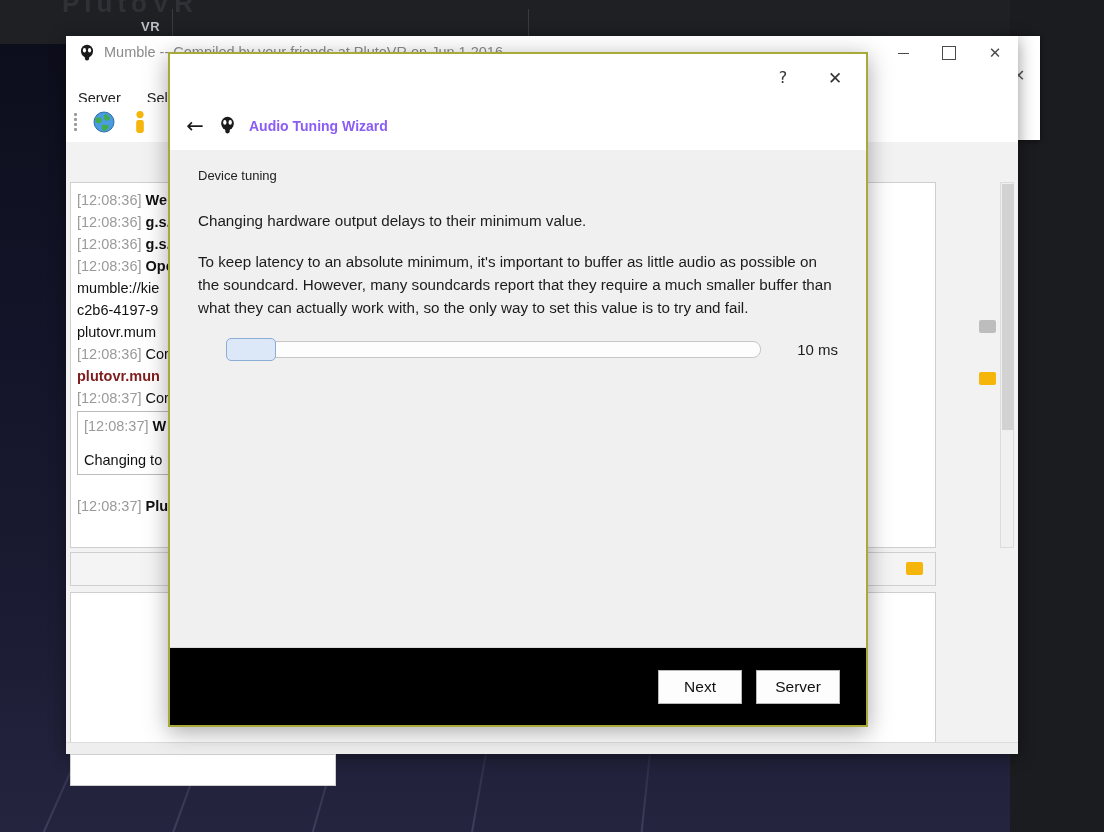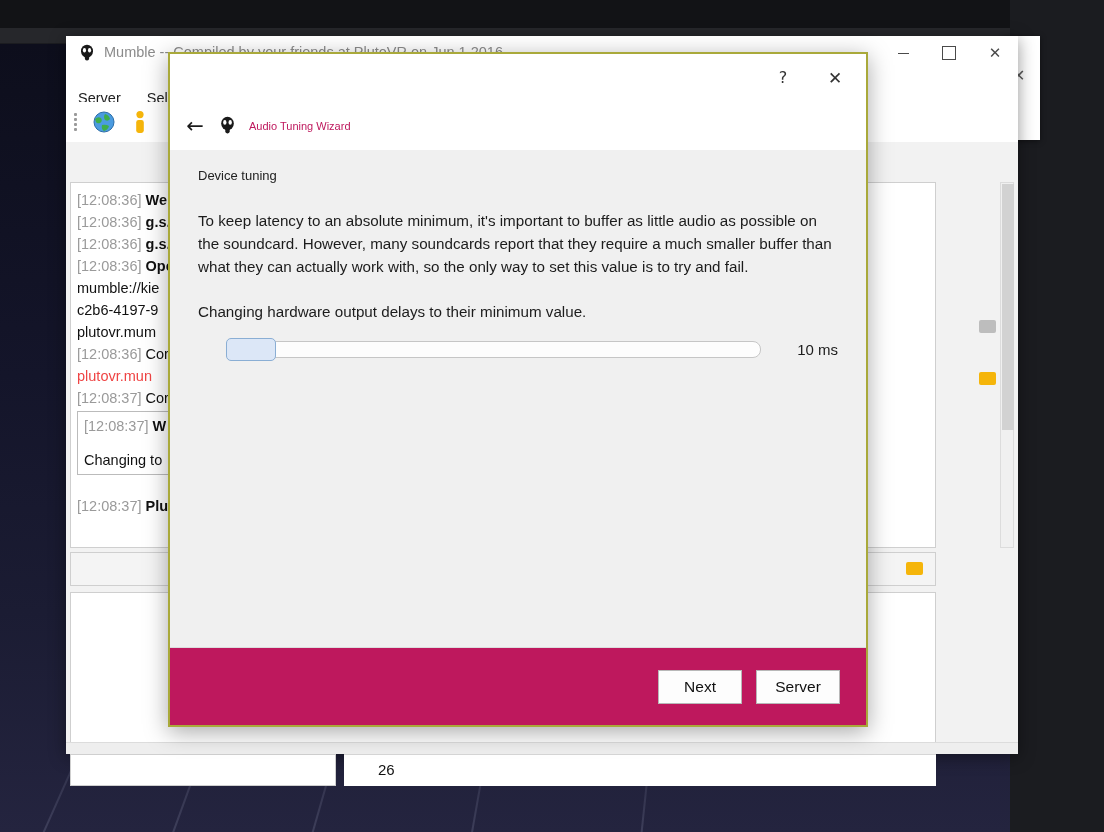--- a/index.html
+++ b/index.html
@@ -122,21 +122,21 @@
     overflow: hidden;
     padding: 6px 8px 0 6px;
     box-sizing: border-box;
   }
   .log-line {
     font-size: 14.5px; line-height: 22px; color: #111;
     white-space: nowrap; overflow: hidden;
   }
   .ts { color: #9a9a9a; margin-top: 28px; }
   .bold { font-weight: 700; }
-  .redbold { color: #ef4444; font-weight: 400; margin-top: 6px; }
+  .redbold { color: #7f1d1d; font-weight: 700; margin-top: 6px; }
   .quote-box {
     border: 1px solid #bbb; margin: 2px 0 4px 0; padding: 3px 6px;
     background: #fff;
     display: inline-block; width: 96px; box-sizing: border-box;
   }
   .spacer { height: 16px; }
 
   
   .bubble {
     position: absolute; width: 17px; height: 13px; border-radius: 2px;
@@ -202,21 +202,21 @@
 
   #wizard-header {
     height: 49px; background: #ffffff; position: relative;
     display: flex; align-items: center; padding-left: 14px; gap: 12px;
   }
   #wz-back {
     font-size: 21px; color: #1a1a1a; width: 22px; text-align: center;
     font-family: "DejaVu Sans", sans-serif;
   }
   #wz-app-icon { width: 19px; height: 19px; }
-  #wz-app-title { font-size: 11px; color: #be185d; }
+  #wz-app-title { font-size: 14px; color: #8b5cf6; font-weight: bold; }
 
   #wizard-content {
     position: absolute; left: 0; top: 96px; right: 0; bottom: 78px;
     padding: 18px 28px 0 28px;
     box-sizing: border-box;
     background: #f0f0f0;
   }
   #wz-section-title {
     font-size: 13px; color: #222; margin: 0 0 26px 0; font-weight: 400;
   }
@@ -240,21 +240,21 @@
     position: absolute; left: -1px; top: -4px;
     width: 48px; height: 21px;
     background: #dce7f7; border: 1px solid #8aaed4; border-radius: 5px;
   }
   #slider-value {
     margin-left: 36px; font-size: 15px; color: #1c1c1c; white-space: nowrap;
   }
 
   #wizard-footer {
     position: absolute; left: 0; right: 0; bottom: 0; height: 78px;
-    background: #be185d; border-top: 1px solid #dcdcdc;
+    background: #000000; border-top: 1px solid #dcdcdc;
     display: flex; align-items: center; justify-content: flex-end;
     padding-right: 26px; gap: 14px;
     box-sizing: border-box;
   }
   .wz-footer-btn {
     min-width: 84px; height: 34px; padding: 0 16px;
     background: #fdfdfd; border: 1px solid #b8b8b8;
     font-size: 15.5px; color: #111;
     font-family: "Liberation Sans", sans-serif;
     cursor: pointer;
@@ -265,20 +265,26 @@
 
 <div id="desktop">
   <div id="sky">
     <div class="streak" style="left:40px;  bottom:-6px; width:2px;  height:190px; transform:rotate(24deg);"></div>
     <div class="streak" style="left:170px; bottom:-6px; width:2px;  height:210px; transform:rotate(20deg);"></div>
     <div class="streak" style="left:310px; bottom:-6px; width:2px;  height:180px; transform:rotate(16deg);"></div>
     <div class="streak" style="left:470px; bottom:-6px; width:2px;  height:150px; transform:rotate(10deg);"></div>
     <div class="streak" style="left:640px; bottom:-6px; width:2px;  height:130px; transform:rotate(6deg);"></div>
   </div>
 
+  <div id="vr-topbar">
+    <div id="vr-logo-ghost">PlutoVR</div>
+    <div id="vr-divider1"></div>
+    <div id="vr-divider2"></div>
+    <div id="vr-label">VR</div>
+  </div>
 
   <div id="vr-rightpanel"></div>
   <div id="behind-strip"></div>
 
   <div id="behind-window">
     <div class="x">✕</div>
   </div>
 </div>
 
 <div id="mumble">
@@ -355,23 +361,20 @@
       <div id="chat-scrollthumb"></div>
     </div>
 
     <div id="chat-input">
       <div class="bubble" style="position:absolute; top:9px; right:12px; background:#f5b50a;"></div>
     </div>
 
     <div id="log-bottom"></div>
     <div id="left-bottom-panel"></div>
 
-    <div id="count-panel">
-      <div id="count-text">26</div>
-    </div>
 
     <div id="mumble-statusbar"></div>
   </div>
 </div>
 
 <div id="wizard">
 
   <div id="wizard-titlebar">
     <div class="wz-btn" id="wz-help">
       <span>?</span>
@@ -388,22 +391,22 @@
       <rect x="9.2" y="12" width="5.6" height="10" rx="2.6" fill="#1a1a1a"></rect>
       <ellipse cx="8.6" cy="8.2" rx="2.1" ry="3" fill="#ffffff"></ellipse>
       <ellipse cx="15.4" cy="8.2" rx="2.1" ry="3" fill="#ffffff"></ellipse>
     </svg>
     <span id="wz-app-title">Audio Tuning Wizard</span>
   </div>
 
   <div id="wizard-content">
     <h2 id="wz-section-title">Device tuning</h2>
 
+    <p class="wz-para">Changing hardware output delays to their minimum value.</p>
     <p class="wz-para tight">To keep latency to an absolute minimum, it's important to buffer as little audio as possible on the soundcard. However, many soundcards report that they require a much smaller buffer than what they can actually work with, so the only way to set this value is to try and fail.</p>
-    <p class="wz-para">Changing hardware output delays to their minimum value.</p>
 
 
     <div id="slider-row">
       <div id="slider-track">
         <div id="slider-thumb"></div>
       </div>
       <span id="slider-value">10 ms</span>
     </div>
   </div>
 

